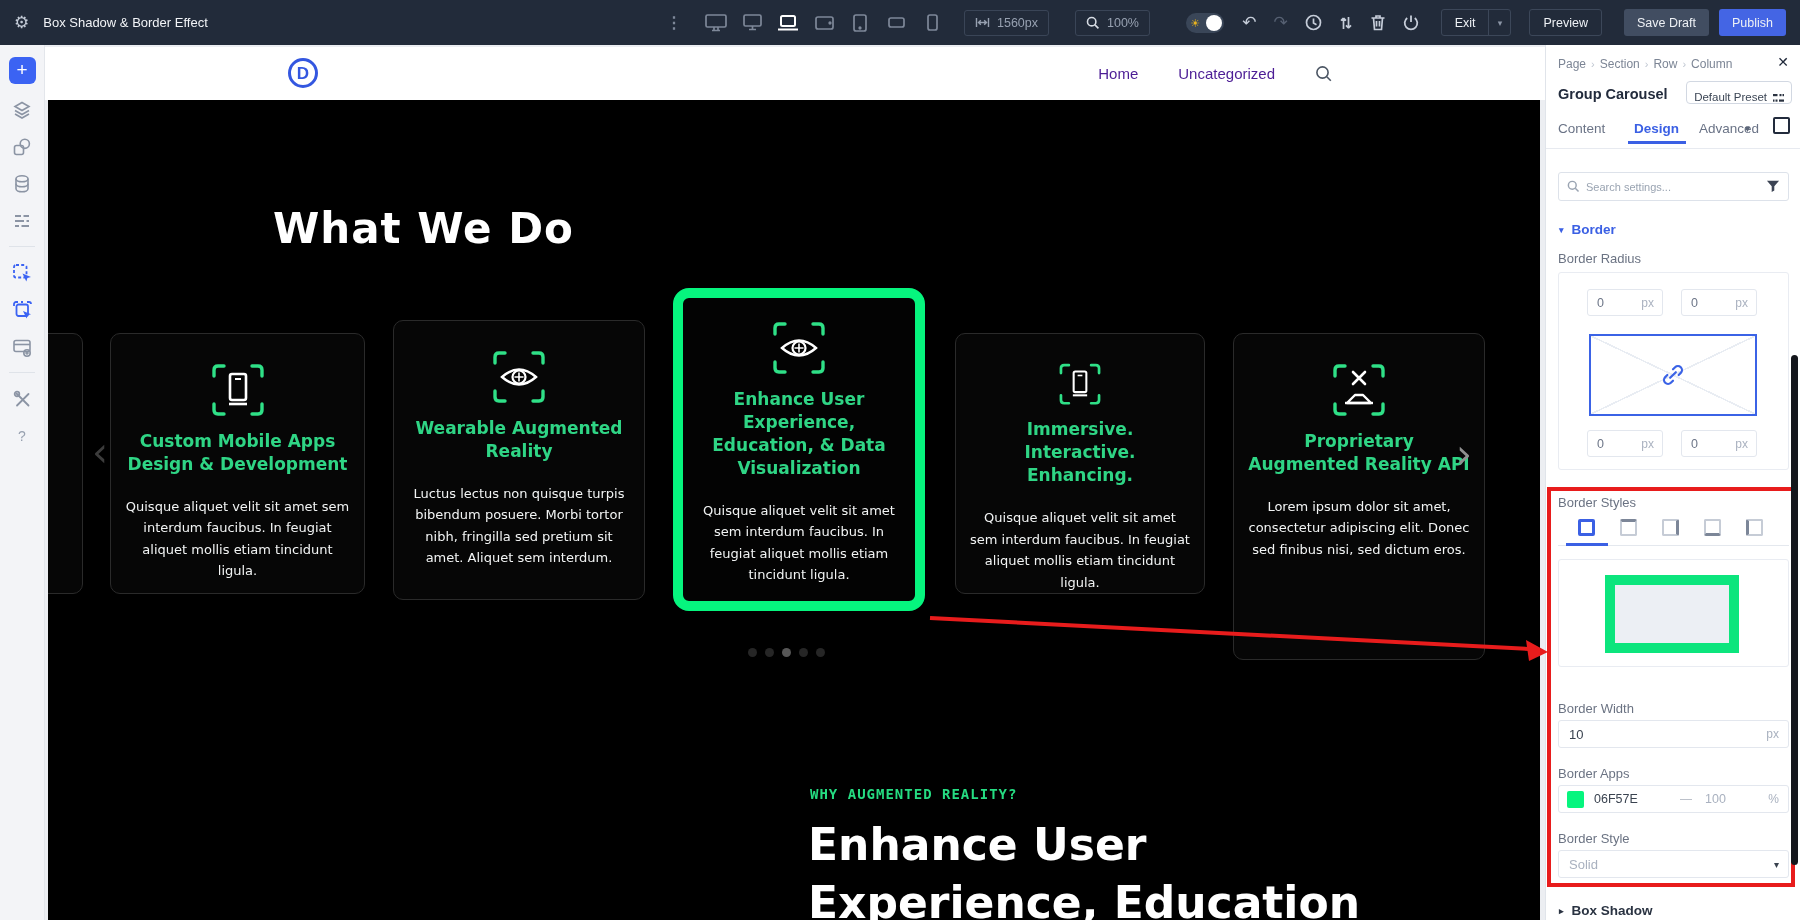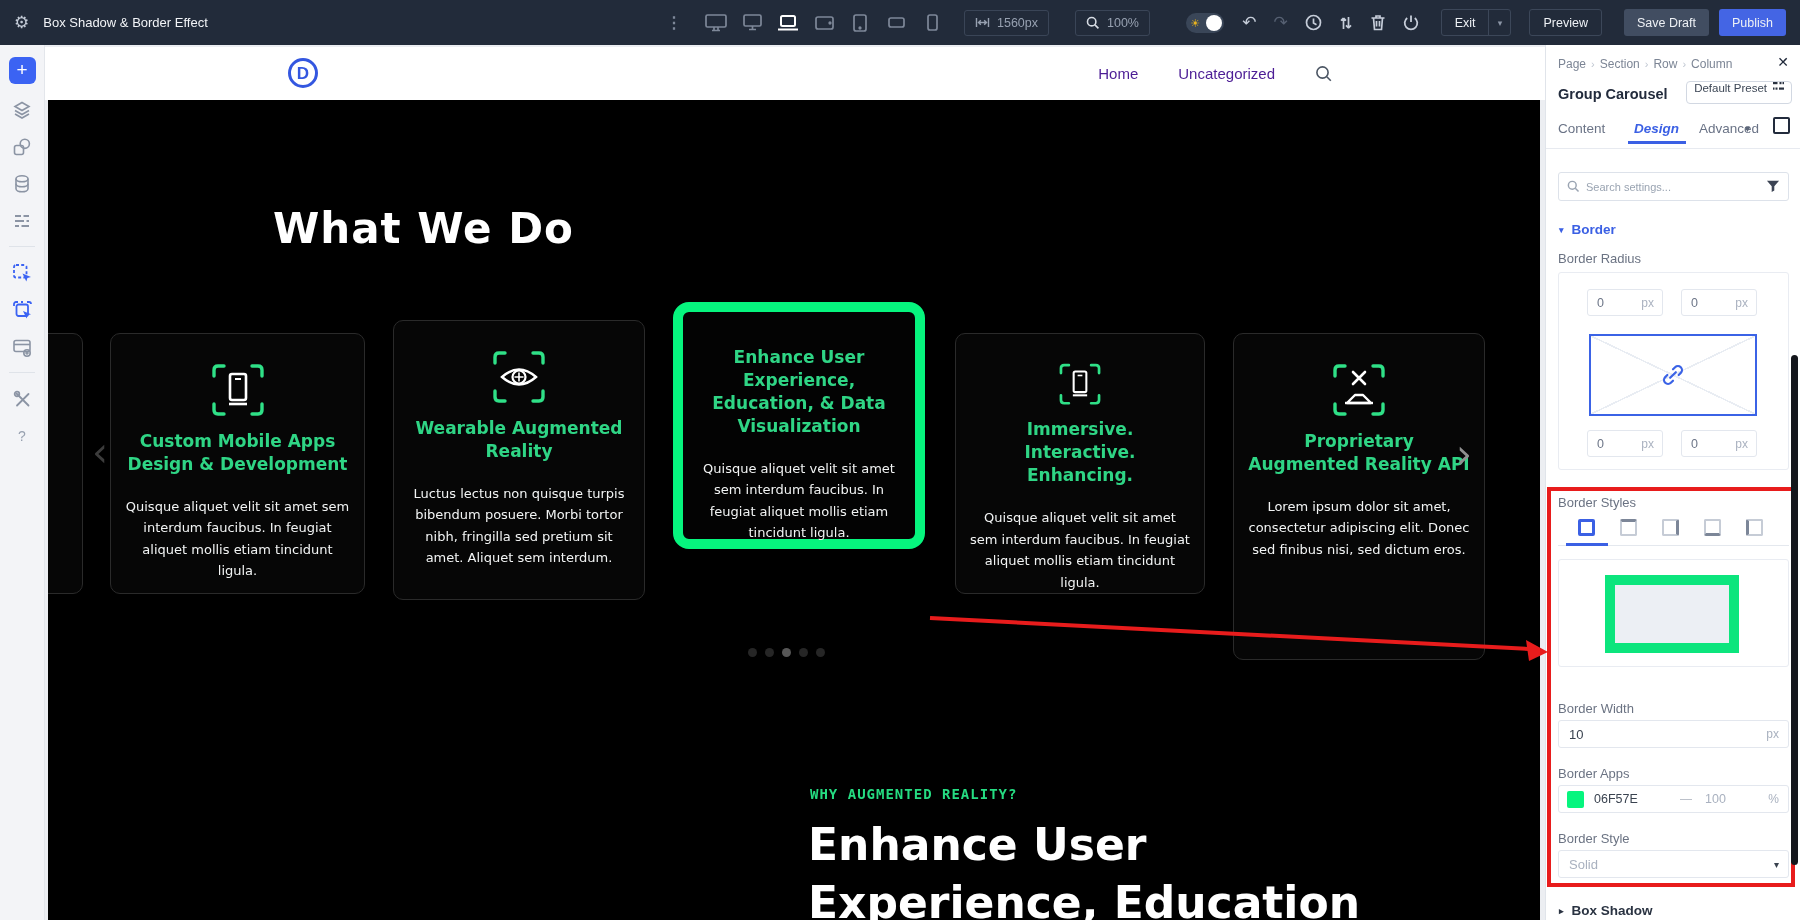--- a/index.html
+++ b/index.html
@@ -56,21 +56,21 @@
   .dot.active{background:#575757;}
   .eyebrow{position:absolute;left:762px;top:686px;color:#25dc82;font-family:"DejaVu Sans Mono",monospace;font-size:14px;font-weight:bold;letter-spacing:1px;}
   .hero{position:absolute;left:760px;top:716px;color:#fff;font-weight:700;font-size:44px;line-height:58px;font-family:"DejaVu Sans",sans-serif;}
 
   
   .panel{position:absolute;left:1545px;top:45px;width:255px;height:875px;background:#fff;border-left:1px solid #e0e4ea;z-index:40;font-family:"Liberation Sans",sans-serif;}
   .crumbs{position:absolute;left:12px;top:12px;font-size:12px;color:#7c8595;display:flex;gap:5px;align-items:center;}
   .crumb-sep{color:#bfc6d1;font-size:11px;}
   .panel-close{position:absolute;right:11px;top:9px;font-size:14px;color:#20293a;}
   .module-title{position:absolute;left:12px;top:41px;font-size:14.5px;font-weight:bold;color:#222b3c;}
-  .preset-btn{position:absolute;right:8px;top:36px;height:23px;border:1px solid #d2d8e2;border-radius:4px;display:flex;align-items:flex-start;gap:6px;padding:0 7px;font-size:11.5px;color:#3c4655;}
+  .preset-btn{position:absolute;right:8px;top:36px;height:23px;border:1px solid #d2d8e2;border-radius:4px;display:flex;align-items:flex-end;gap:6px;padding:0 7px;font-size:11.5px;color:#3c4655;}
   .tab{position:absolute;top:76px;font-size:13.5px;color:#6a7386;}
   .tab.active{color:#3b60e4;font-weight:bold;}
   .tab-caret{position:absolute;left:199px;top:78px;color:#5c6678;font-size:10px;}
   .tab-square{position:absolute;right:10px;top:72px;width:17px;height:17px;border:2.5px solid #222b3c;border-radius:2px;}
   .tab-underline{position:absolute;left:82px;top:96px;width:58px;height:3px;background:#3b60e4;}
   .tab-divider{position:absolute;left:0;top:103px;width:255px;height:1px;background:#e7eaf0;}
   .search-box{position:absolute;left:12px;top:127px;width:231px;height:29px;border:1px solid #dde2ea;border-radius:3px;display:flex;align-items:center;padding:0 8px;gap:6px;}
   .search-box input{border:none;outline:none;flex:1;font-size:11px;color:#3b82f6;font-family:"Liberation Sans",sans-serif;}
   .search-box input::placeholder{color:#9aa4b2;}
   .sec-head{position:absolute;left:13px;display:flex;align-items:center;gap:8px;font-size:13.5px;font-weight:bold;}
@@ -308,21 +308,21 @@
       <svg width="56" height="56" viewBox="0 0 56 56" fill="none">
           <path d="M14 4H8Q4 4 4 8v6M42 4h6q4 0 4 4v6M52 42v6q0 4-4 4h-6M14 52H8q-4 0-4-4v-6" stroke="#2fe087" stroke-width="3.4" stroke-linecap="round"></path>
           <path d="M11 28Q28 13 45 28 28 43 11 28Z" stroke="#fff" stroke-width="2.4"></path>
           <circle cx="28" cy="28" r="6.5" stroke="#fff" stroke-width="2.2"></circle>
           <path d="M28 23.5v9M23.5 28h9" stroke="#fff" stroke-width="1.6"></path>
         </svg>
       <div class="card-title">Wearable Augmented Reality</div>
       <div class="card-body">Luctus lectus non quisque turpis bibendum posuere. Morbi tortor nibh, fringilla sed pretium sit amet. Aliquet sem interdum.</div>
     </div>
 
-    <div class="card highlight" style="left:625px;top:202px;width:252px;height:247px;">
+    <div class="card highlight" style="left:625px;top:188px;width:252px;height:323px;">
       <svg width="56" height="56" viewBox="0 0 56 56" fill="none">
           <path d="M14 4H8Q4 4 4 8v6M42 4h6q4 0 4 4v6M52 42v6q0 4-4 4h-6M14 52H8q-4 0-4-4v-6" stroke="#2fe087" stroke-width="3.4" stroke-linecap="round"></path>
           <path d="M11 28Q28 13 45 28 28 43 11 28Z" stroke="#fff" stroke-width="2.4"></path>
           <circle cx="28" cy="28" r="6.5" stroke="#fff" stroke-width="2.2"></circle>
           <path d="M28 23.5v9M23.5 28h9" stroke="#fff" stroke-width="1.6"></path>
         </svg>
       <div class="card-title">Enhance User Experience, Education, &amp; Data Visualization</div>
       <div class="card-body">Quisque aliquet velit sit amet sem interdum faucibus. In feugiat aliquet mollis etiam tincidunt ligula.</div>
     </div>
 
@@ -386,21 +386,21 @@
         <rect x="0" y="0" width="4.5" height="2.2"></rect>
         <rect x="6.5" y="0" width="2" height="2.2"></rect>
         <rect x="9.5" y="0" width="1.5" height="2.2"></rect>
         <rect x="0" y="5.5" width="1.5" height="2.2"></rect>
         <rect x="2.5" y="5.5" width="2" height="2.2"></rect>
         <rect x="6" y="5.5" width="5" height="2.2"></rect>
       </svg>
   </div>
 
   <span class="tab" style="left:12px;">Content</span>
-  <span class="tab active" style="left:88px;font-style:italic;">Design</span>
+  <span class="tab active" style="left:88px;">Design</span>
   <span class="tab" style="left:153px;">Advanced</span>
   <span class="tab-caret">▾</span>
   <span class="tab-square"></span>
   <div class="tab-underline"></div>
   <div class="tab-divider"></div>
 
   <div class="search-box">
     <svg width="13" height="13" viewBox="0 0 16 16" fill="none" stroke="#9aa4b2" stroke-width="1.8">
         <circle cx="6.5" cy="6.5" r="4.8"></circle>
         <path d="M10.2 10.2l4 4"></path>

